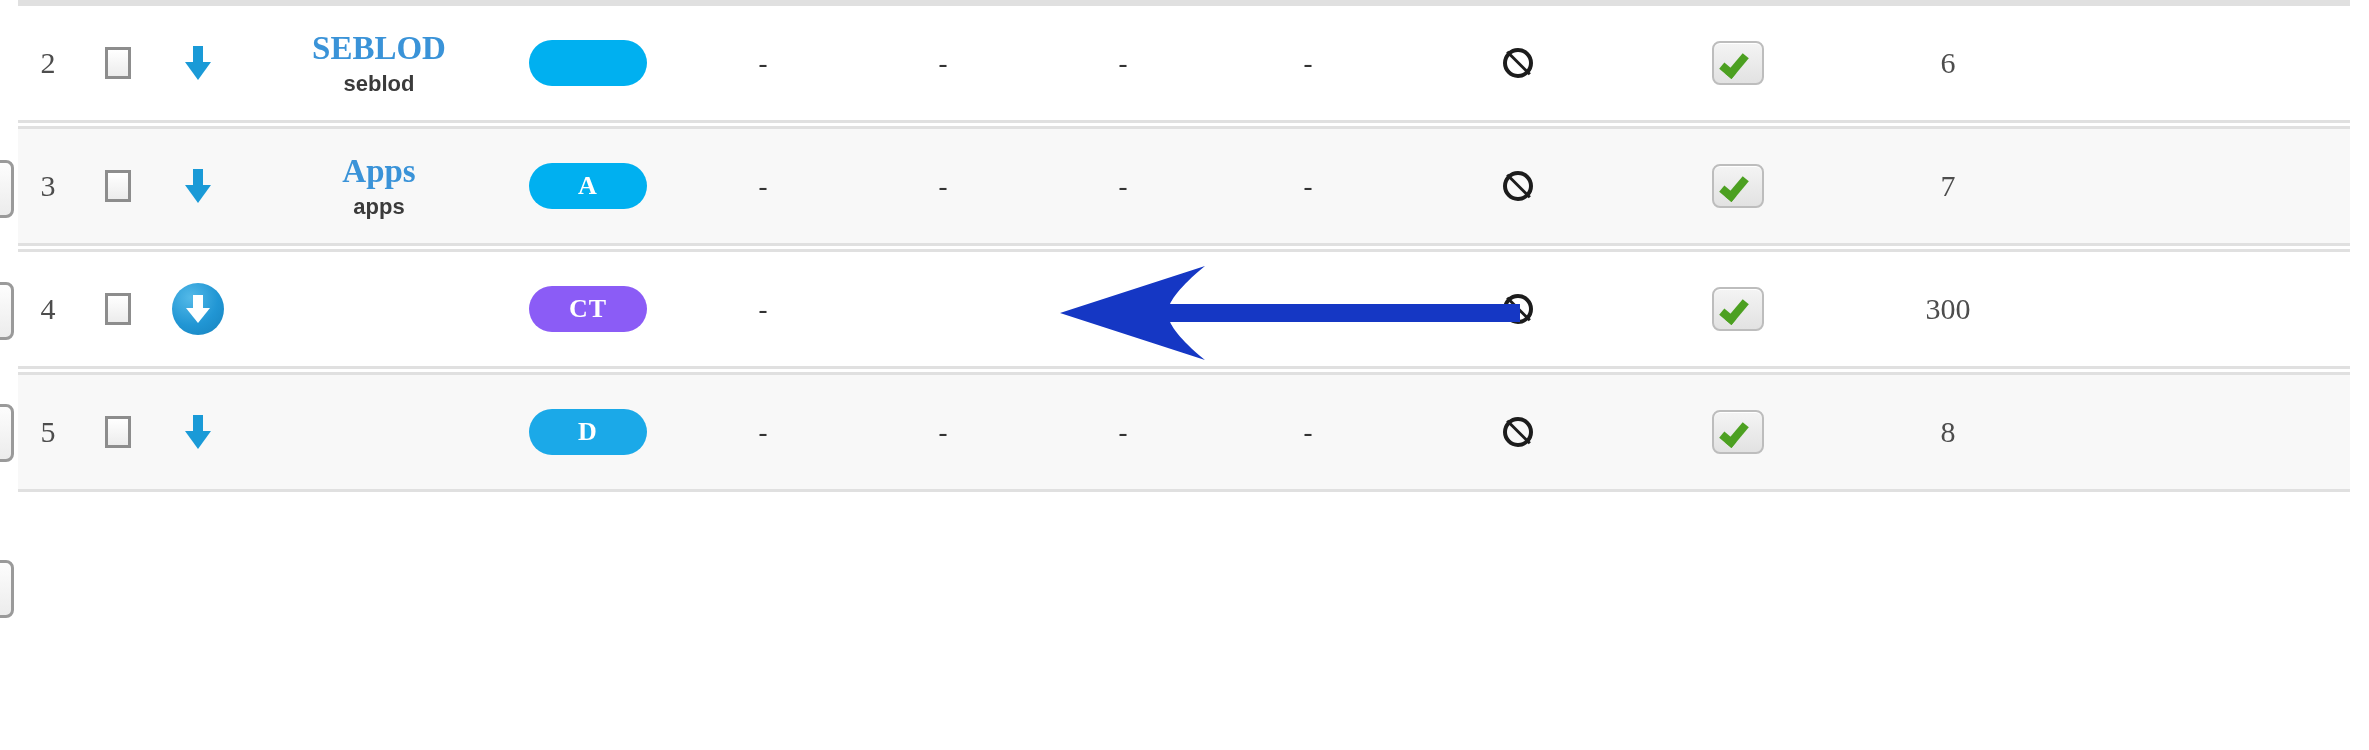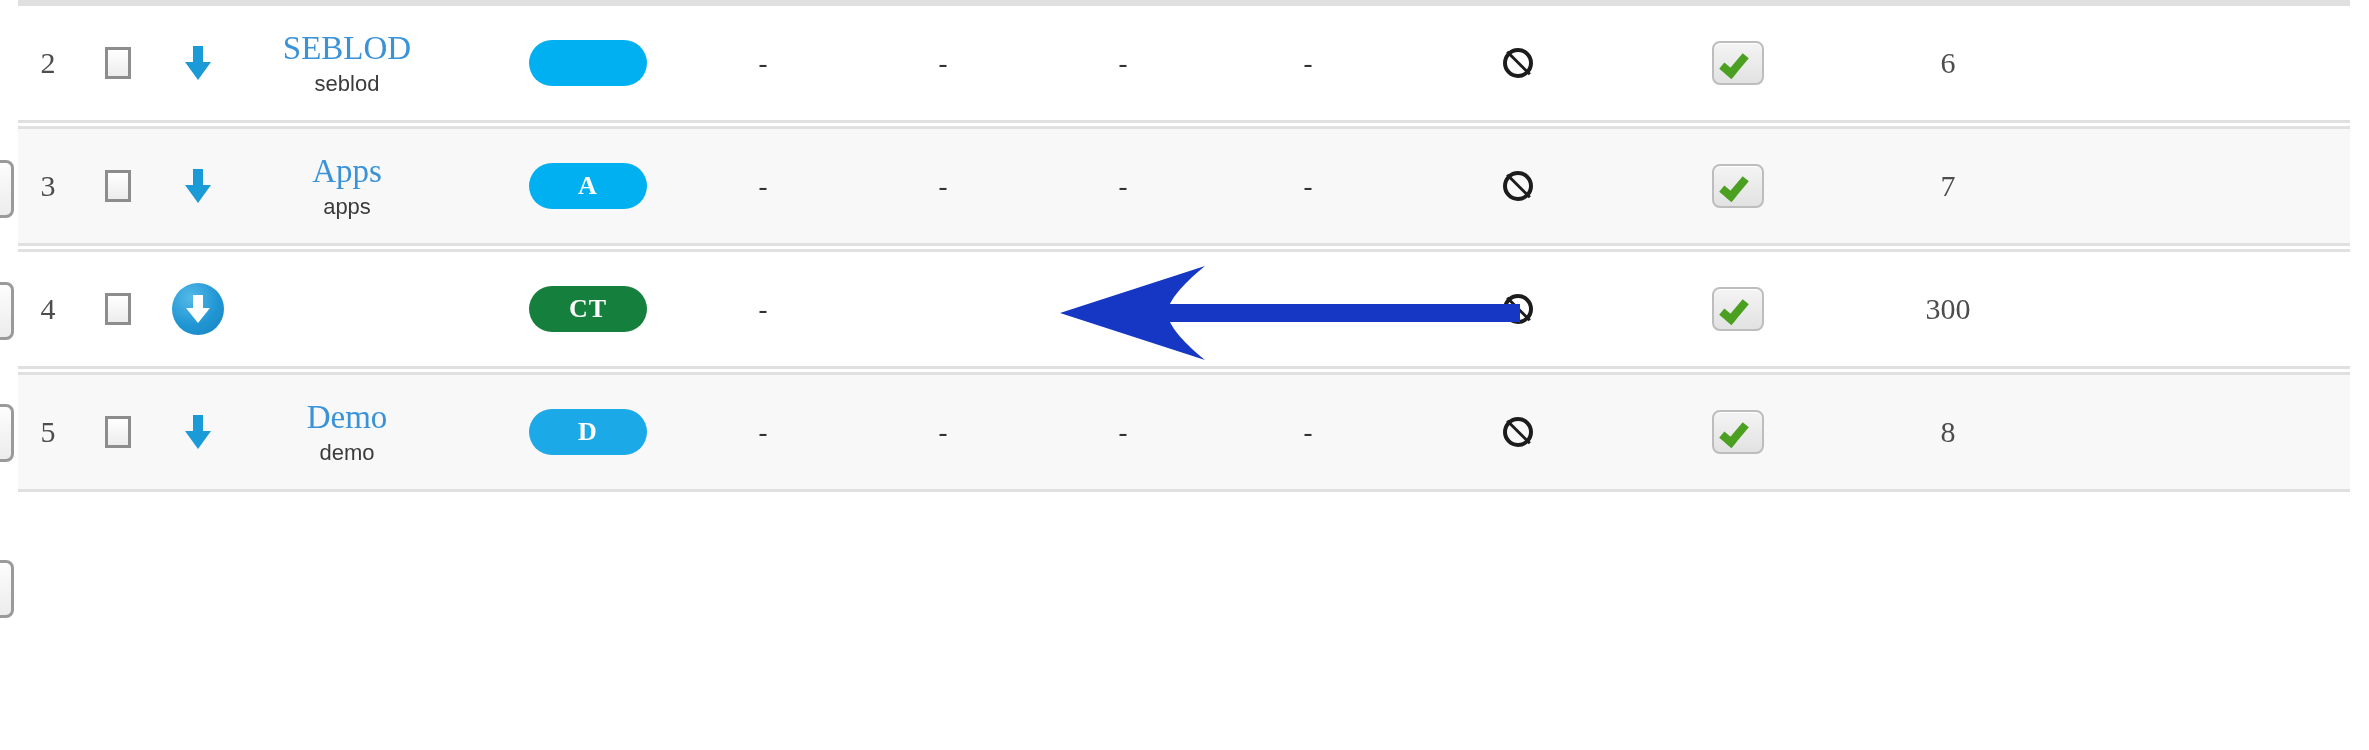--- a/index.html
+++ b/index.html
@@ -55,21 +55,21 @@
     top: 0;
     height: 100%;
     display: flex;
     align-items: center;
     justify-content: center;
   }
 
   .c-num    { left: 0;     width: 60px;  }
   .c-check  { left: 60px;  width: 80px;  }
   .c-dl     { left: 140px; width: 80px;  }
-  .c-title  { left: 204px; width: 250px; }
+  .c-title  { left: 236px; width: 250px; font-weight: bold; }
   .c-badge  { left: 470px; width: 200px; }
   .c-d1     { left: 700px; width: 90px;  }
   .c-d2     { left: 880px; width: 90px;  }
   .c-d3     { left: 1060px;width: 90px;  }
   .c-d4     { left: 1245px;width: 90px;  }
   .c-ban    { left: 1400px;width: 200px; }
   .c-pub    { left: 1620px;width: 200px; }
   .c-id     { left: 1830px;width: 200px; }
 
   .idx {
@@ -345,21 +345,21 @@
       <div class="cell c-num">
         <span class="idx">4</span>
       </div>
       <div class="cell c-check">
         <span class="chk"></span>
       </div>
       <div class="cell c-dl">
         <span class="dl-circle"></span>
       </div>
       <div class="cell c-badge">
-        <span class="badge" style="width:118px;background:#15803d;">CT</span>
+        <span class="badge" style="width:118px;background:#8b5cf6;">CT</span>
       </div>
       <div class="cell c-d1">
         <span class="dash">-</span>
       </div>
       <div class="cell c-d2">
         <span class="dash"></span>
       </div>
       <div class="cell c-d3">
         <span class="dash"></span>
       </div>
@@ -382,26 +382,20 @@
     <div class="row row-4 alt">
       <div class="cell c-num">
         <span class="idx">5</span>
       </div>
       <div class="cell c-check">
         <span class="chk"></span>
       </div>
       <div class="cell c-dl">
         <span class="dl-plain"></span>
       </div>
-      <div class="cell c-title">
-        <span class="title-box">
-          <span class="title-link">Demo</span>
-          <span class="title-sub">demo</span>
-        </span>
-      </div>
       <div class="cell c-badge">
         <span class="badge" style="width:118px;background:#1ba9e8;">D</span>
       </div>
       <div class="cell c-d1">
         <span class="dash">-</span>
       </div>
       <div class="cell c-d2">
         <span class="dash">-</span>
       </div>
       <div class="cell c-d3">

